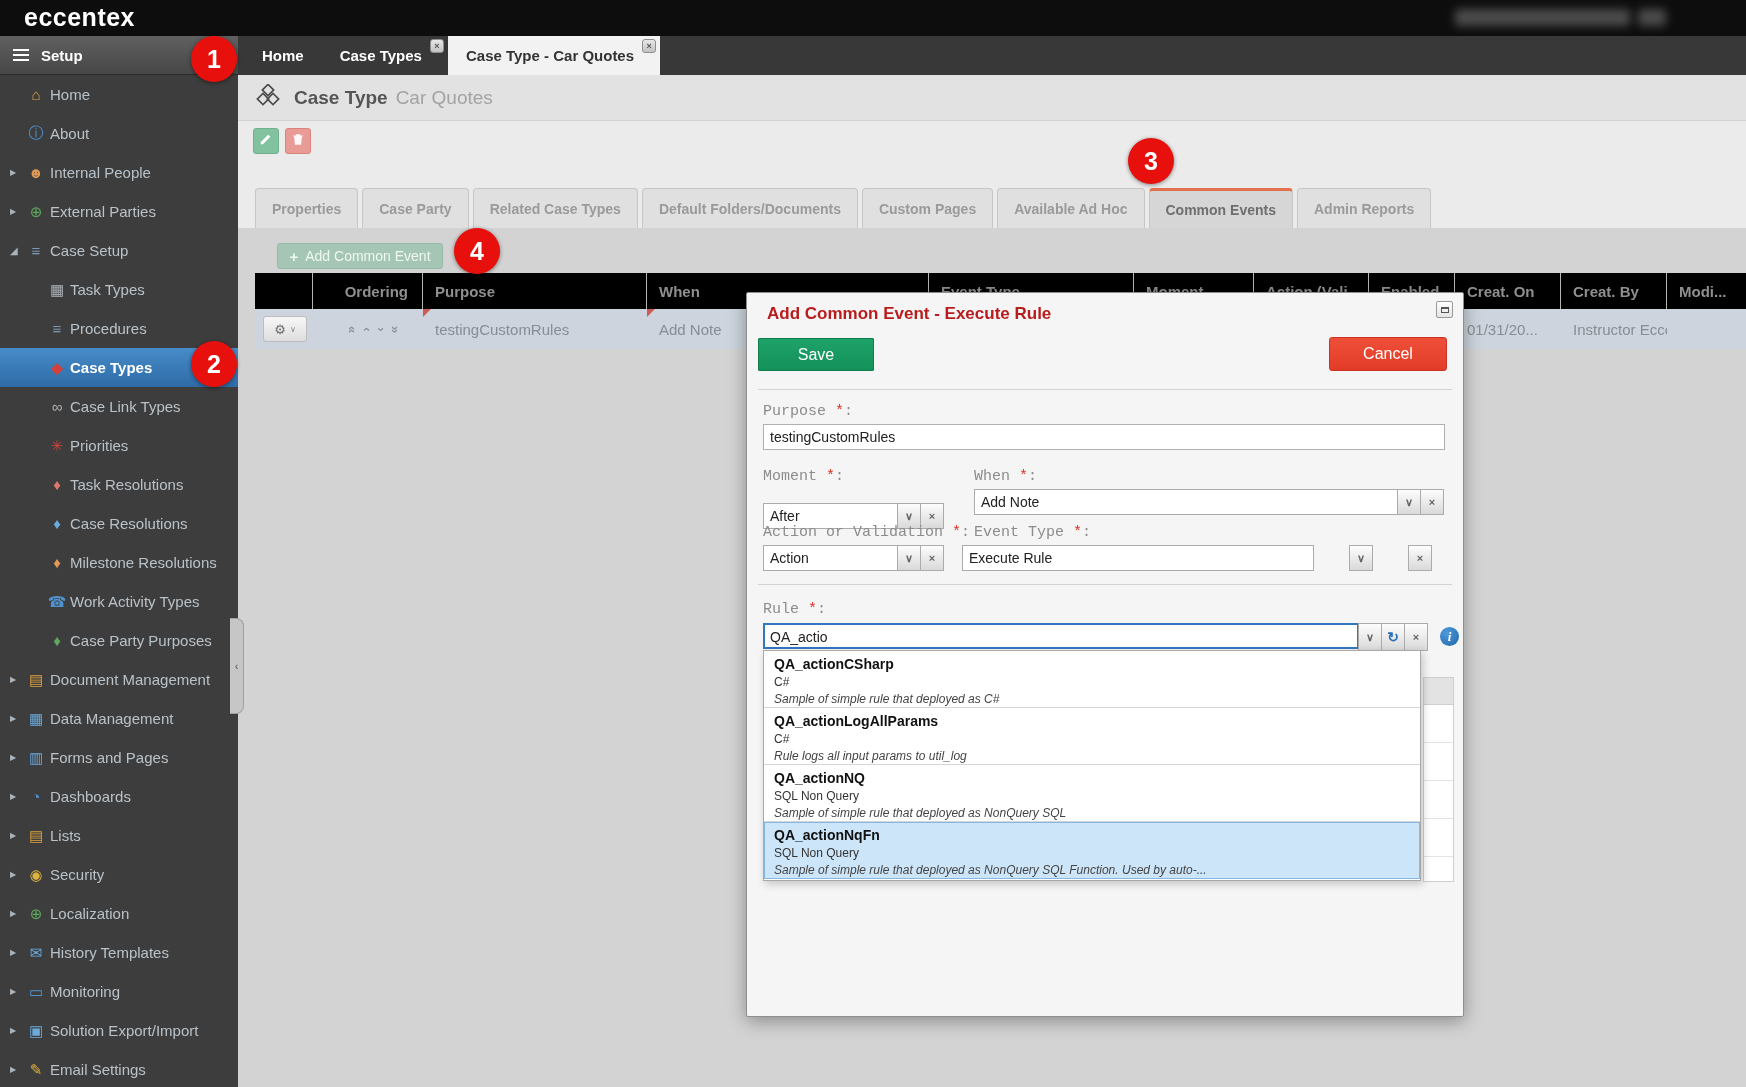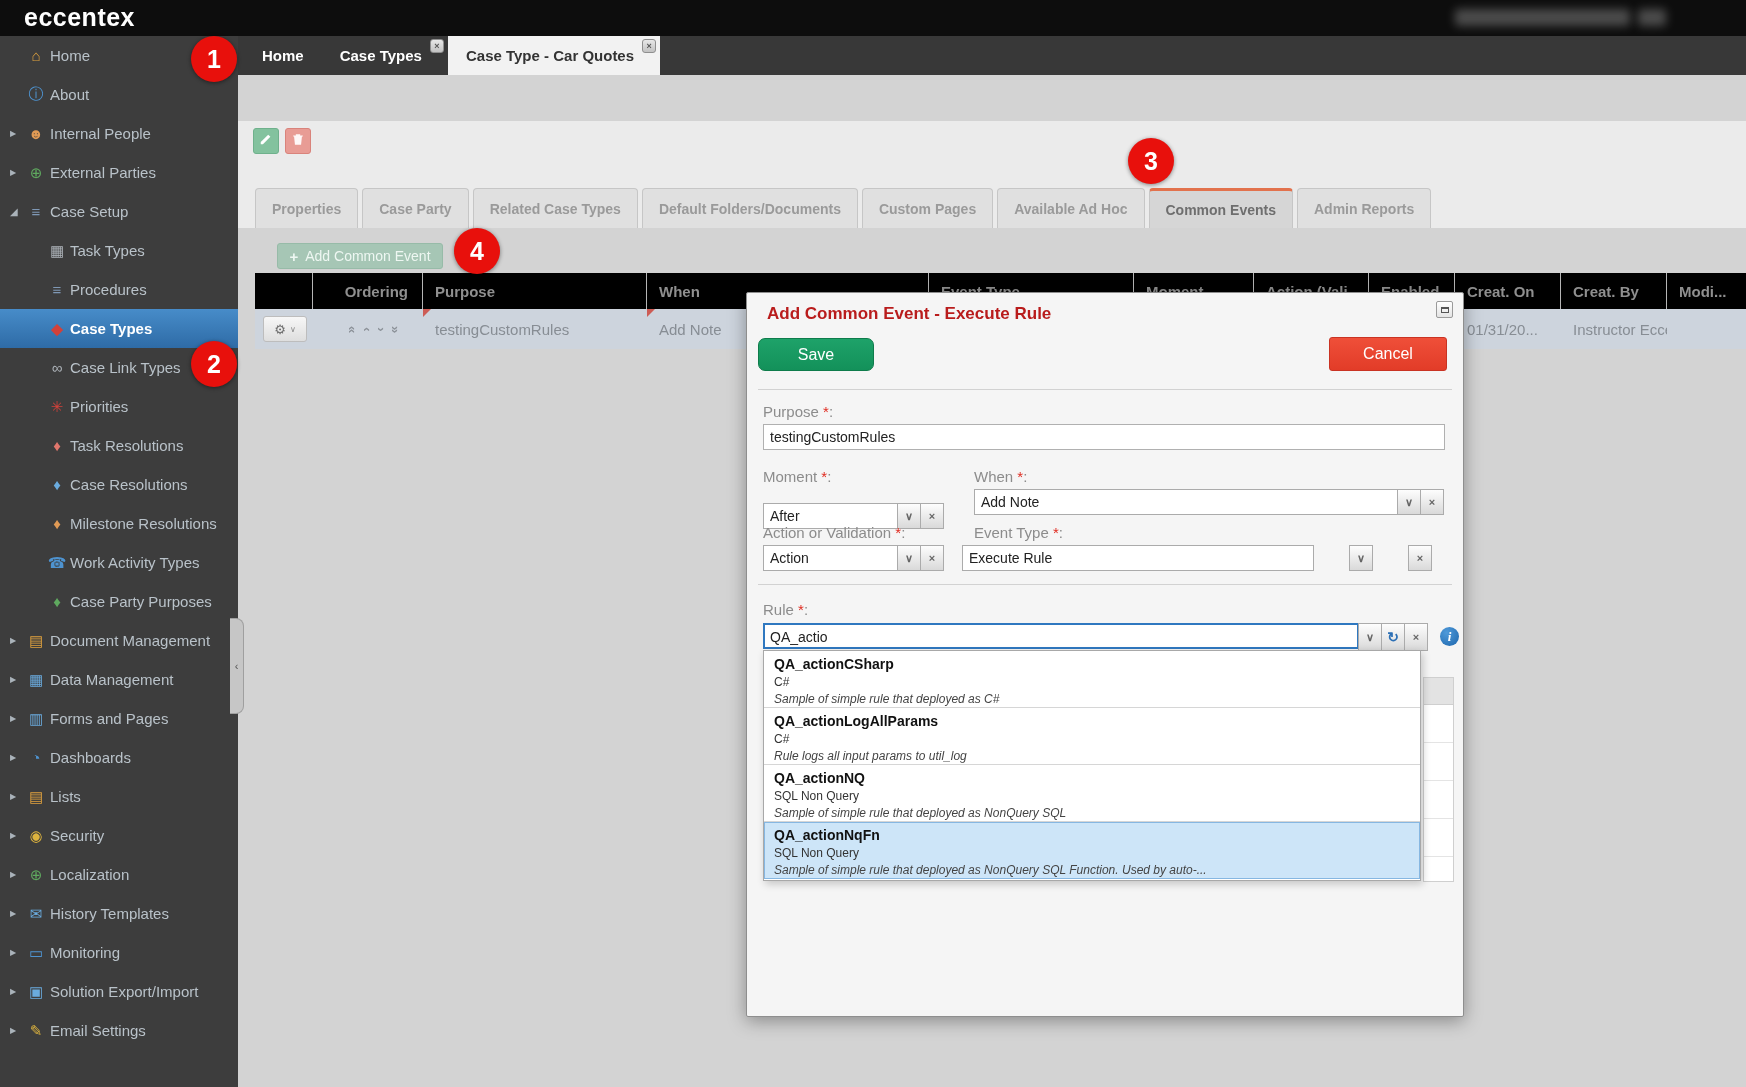--- a/index.html
+++ b/index.html
@@ -70,24 +70,24 @@
   #gear-btn { margin-left:-4px; width:44px; height:26px; background:linear-gradient(#f7f7f7,#dedede); border:1px solid #bdbdbd; border-radius:3px; display:flex; align-items:center; justify-content:center; gap:4px; color:#6e6e6e; font-size:13px; }
   #gear-btn .drop { font-size:8px; color:#888; }
   #ord-arrows { display:flex; gap:9px; margin:0 auto; color:#8c9299; font-size:13px; font-weight:bold; }
   .rot90 { display:inline-block; transform:rotate(90deg); }
 
   
   #modal { left:746px; top:292px; width:718px; height:725px; background:#f5f5f5; border:1px solid #8e8e8e; border-radius:2px; box-shadow:0 4px 18px rgba(0,0,0,.35); z-index:40; }
   #m-title { left:20px; top:11px; font-size:17px; font-weight:bold; color:#b91c1c; }
   #m-restore { right:10px; top:8px; width:17px; height:17px; background:linear-gradient(#fff,#e4e4e4); border:1px solid #9a9a9a; border-radius:2px; display:flex; align-items:center; justify-content:center; }
   #m-restore span { display:block; width:8px; height:6px; border:1px solid #555; border-top-width:2px; }
-  #m-save { left:11px; top:45px; width:116px; height:33px; background:linear-gradient(#1ea269,#13915a); border:1px solid #0e7c4b; border-radius:7px; color:#fff; font-size:16px; display:flex; align-items:center; justify-content:center; cursor:pointer; }
+  #m-save { left:11px; top:45px; width:116px; height:33px; background:linear-gradient(#1ea269,#13915a); border:1px solid #0e7c4b; border-radius:1px; color:#fff; font-size:16px; display:flex; align-items:center; justify-content:center; cursor:pointer; }
   #m-cancel { right:16px; top:44px; width:118px; height:34px; background:linear-gradient(#ef4f39,#e23c28); border:1px solid #c93323; border-radius:3px; color:#fff; font-size:16px; display:flex; align-items:center; justify-content:center; cursor:pointer; }
   .m-div { left:11px; right:11px; height:0; border-top:1px solid #d2d2d2; }
-  .flabel { font-size:15px; color:#8c8c8c; }
+  .flabel { font-size:15px; color:#8c8c8c;font-family:Liberation Mono, monospace; }
   .req { color:#e02b20; }
   .finput { background:#fff; border:1px solid #b0b0b0; height:26px; font-size:14px; color:#222; padding:0 6px; font-family:"Liberation Sans", sans-serif; }
   .combo { display:flex; }
   .combo .cval { flex:1; background:#fff; border:1px solid #ababab; height:26px; font-size:14px; color:#222; padding:4px 6px; overflow:hidden; white-space:nowrap; }
   .cbtn { width:24px; height:26px; background:linear-gradient(#fdfdfd,#d9d9d9); border:1px solid #ababab; margin-left:-1px; display:flex; align-items:center; justify-content:center; color:#666; font-size:11px; font-weight:bold; cursor:pointer; }
   .cbtn.ref { color:#2b6fb5; font-size:14px; }
   #rule-input { left:16px; top:330px; width:596px; border:2px solid #2f78c0; padding:0 5px; }
   #rule-btns { left:612px; top:330px; display:flex; }
   #rule-btns .cbtn { height:28px; }
   #info-icon { left:693px; top:334px; width:19px; height:19px; border-radius:50%; background:radial-gradient(circle at 35% 30%, #4f9ada, #1d66ac); color:#fff; font-size:13px; font-weight:bold; font-family:"Liberation Serif", serif; font-style:italic; display:flex; align-items:center; justify-content:center; }
@@ -114,20 +114,24 @@
 
 <div id="canvas">
 
   <div id="topbar" class="abs">
     <div id="logo" class="abs">eccentex</div>
     <div class="redact abs" style="left:1455px;top:9px;width:175px;height:17px;"></div>
     <div class="redact abs" style="left:1638px;top:9px;width:28px;height:17px;"></div>
   </div>
 
   <div id="sidebar" class="abs">
+    <div id="sb-header">
+      <div id="hamburger"></div>
+      <div id="sb-title">Setup</div>
+    </div>
 
     <div class="nav-item">
       <span class="nicon ic-orange">⌂</span>
       <span class="nlabel">Home</span>
       </div>
     <div class="nav-item">
       <span class="nicon ic-blue">ⓘ</span>
       <span class="nlabel">About</span>
       </div>
     <div class="nav-item">
@@ -252,20 +256,33 @@
     <div class="mtab closable">
       <span>Case Types</span>
       <span class="tab-close">×</span>
       </div>
     <div class="mtab closable active">
       <span>Case Type - Car Quotes</span>
       <span class="tab-close">×</span>
       </div>
   </div>
 
+  <div id="headerband" class="abs">
+    <span id="ct-icon">
+      <svg width="24" height="24" viewBox="0 0 24 24">
+          <g fill="none" stroke="#4a4a4a" stroke-width="1.7">
+        <rect x="8" y="2" width="8" height="8" transform="rotate(45 12 6)"></rect>
+        <rect x="3" y="11" width="8" height="8" transform="rotate(45 7 15)"></rect>
+        <rect x="13" y="11" width="8" height="8" transform="rotate(45 17 15)"></rect>
+          </g>
+        </svg>
+    </span>
+    <span id="page-title">Case Type</span>
+    <span id="page-subtitle">Car Quotes</span>
+  </div>
 
   <div id="toolbarband" class="abs">
     <div id="edit-btn" class="tb-btn">
       <span><svg width="14" height="14" viewBox="0 0 16 16">
             <path d="M2 11.5 10.5 3l2.5 2.5L4.5 14H2v-2.5z" fill="#fff"></path>
           </svg></span>
       </div>
     <div id="del-btn" class="tb-btn">
       <span><svg width="14" height="14" viewBox="0 0 16 16">
             <path d="M3.5 5h9l-1 9.5h-7L3.5 5zM5.5 2.5h5V4h-5zM2.5 4h11v1h-11z" fill="#fff" opacity=".92"></path>

